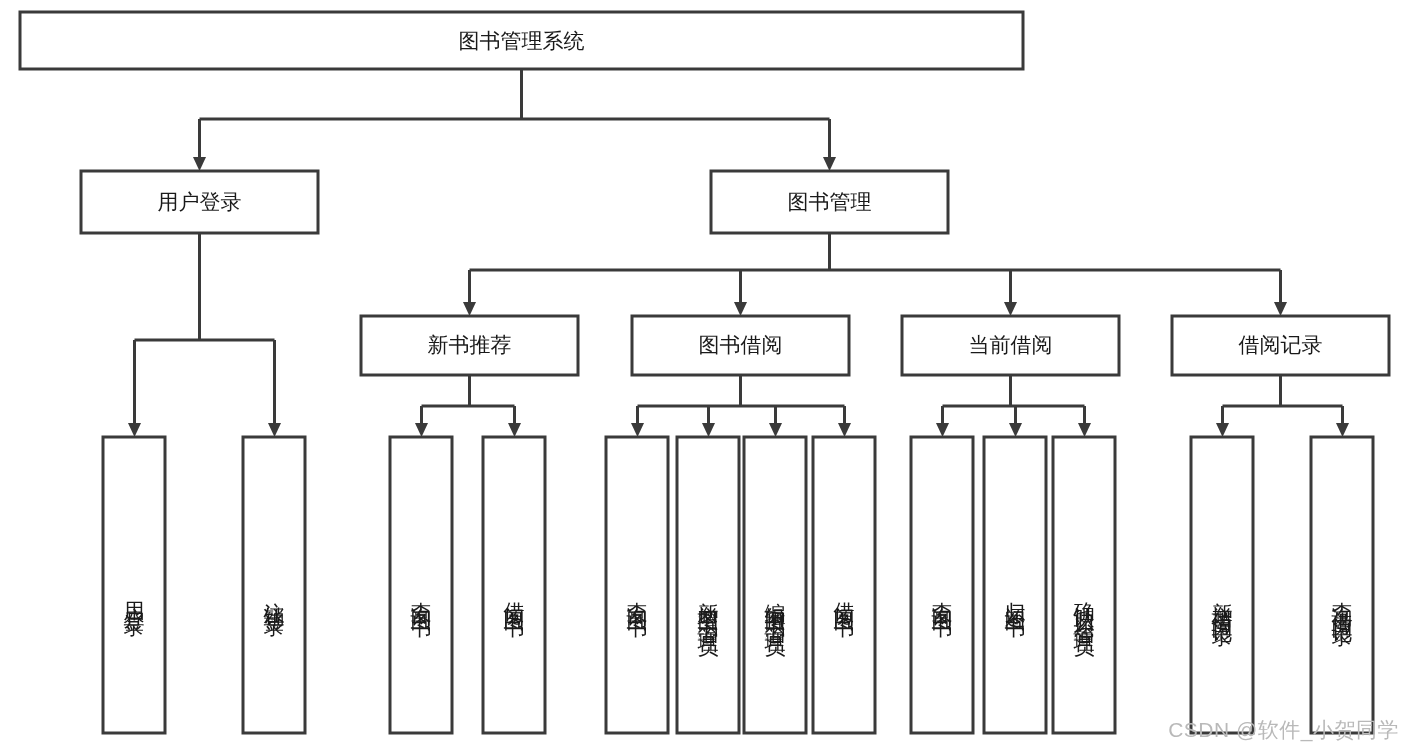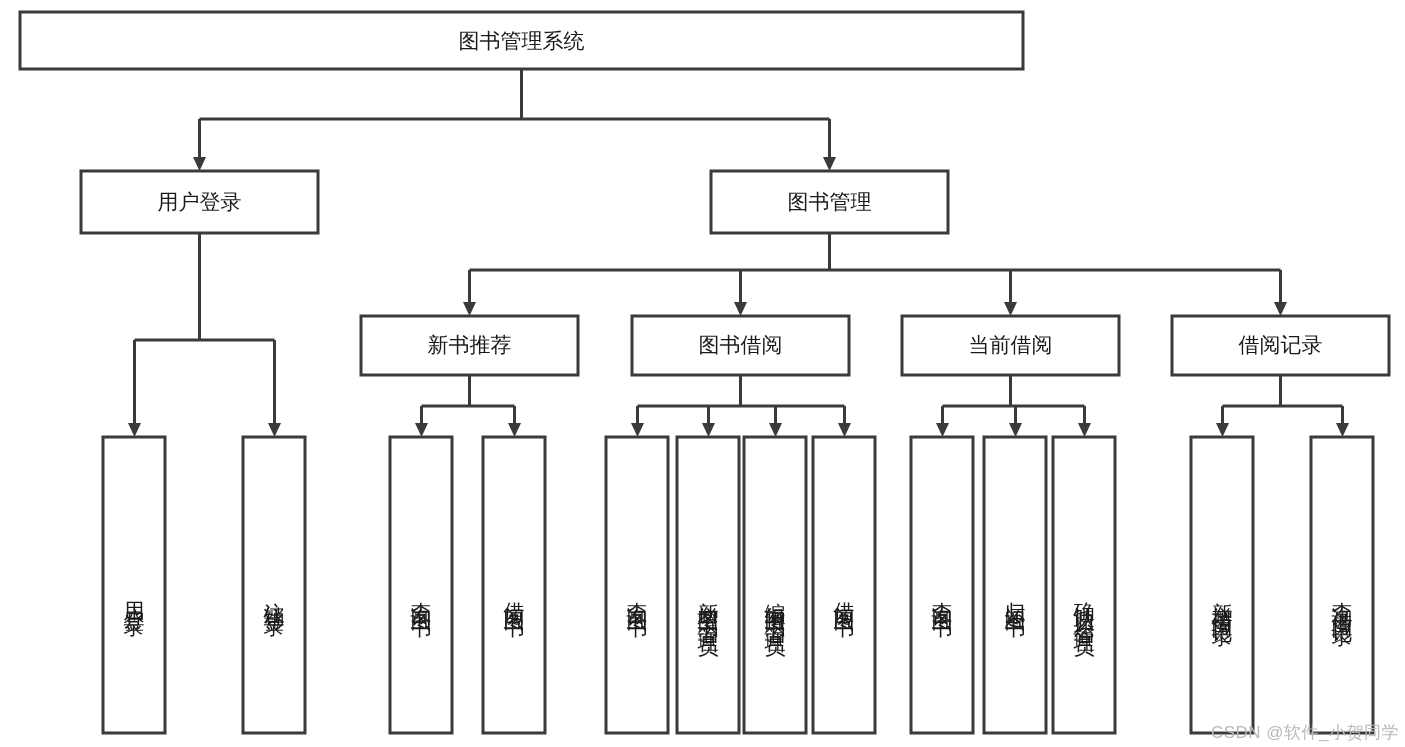--- a/index.html
+++ b/index.html
@@ -55,21 +55,21 @@
     writing-mode: vertical-rl;
     text-orientation: upright;
     letter-spacing: 5px;
     dominant-baseline: central;
   }
   .watermark {
     position: absolute;
     right: 6px;
     bottom: 3px;
     font-family: "Liberation Sans", "DejaVu Sans", sans-serif;
-    font-size: 17px;
+    font-size: 21px;
     color: #b9b9b9;
     white-space: nowrap;
     letter-spacing: 0.5px;
     pointer-events: none;
   }
 </style>
 </head>
 <body>
 
 <div id="diagram-root">

